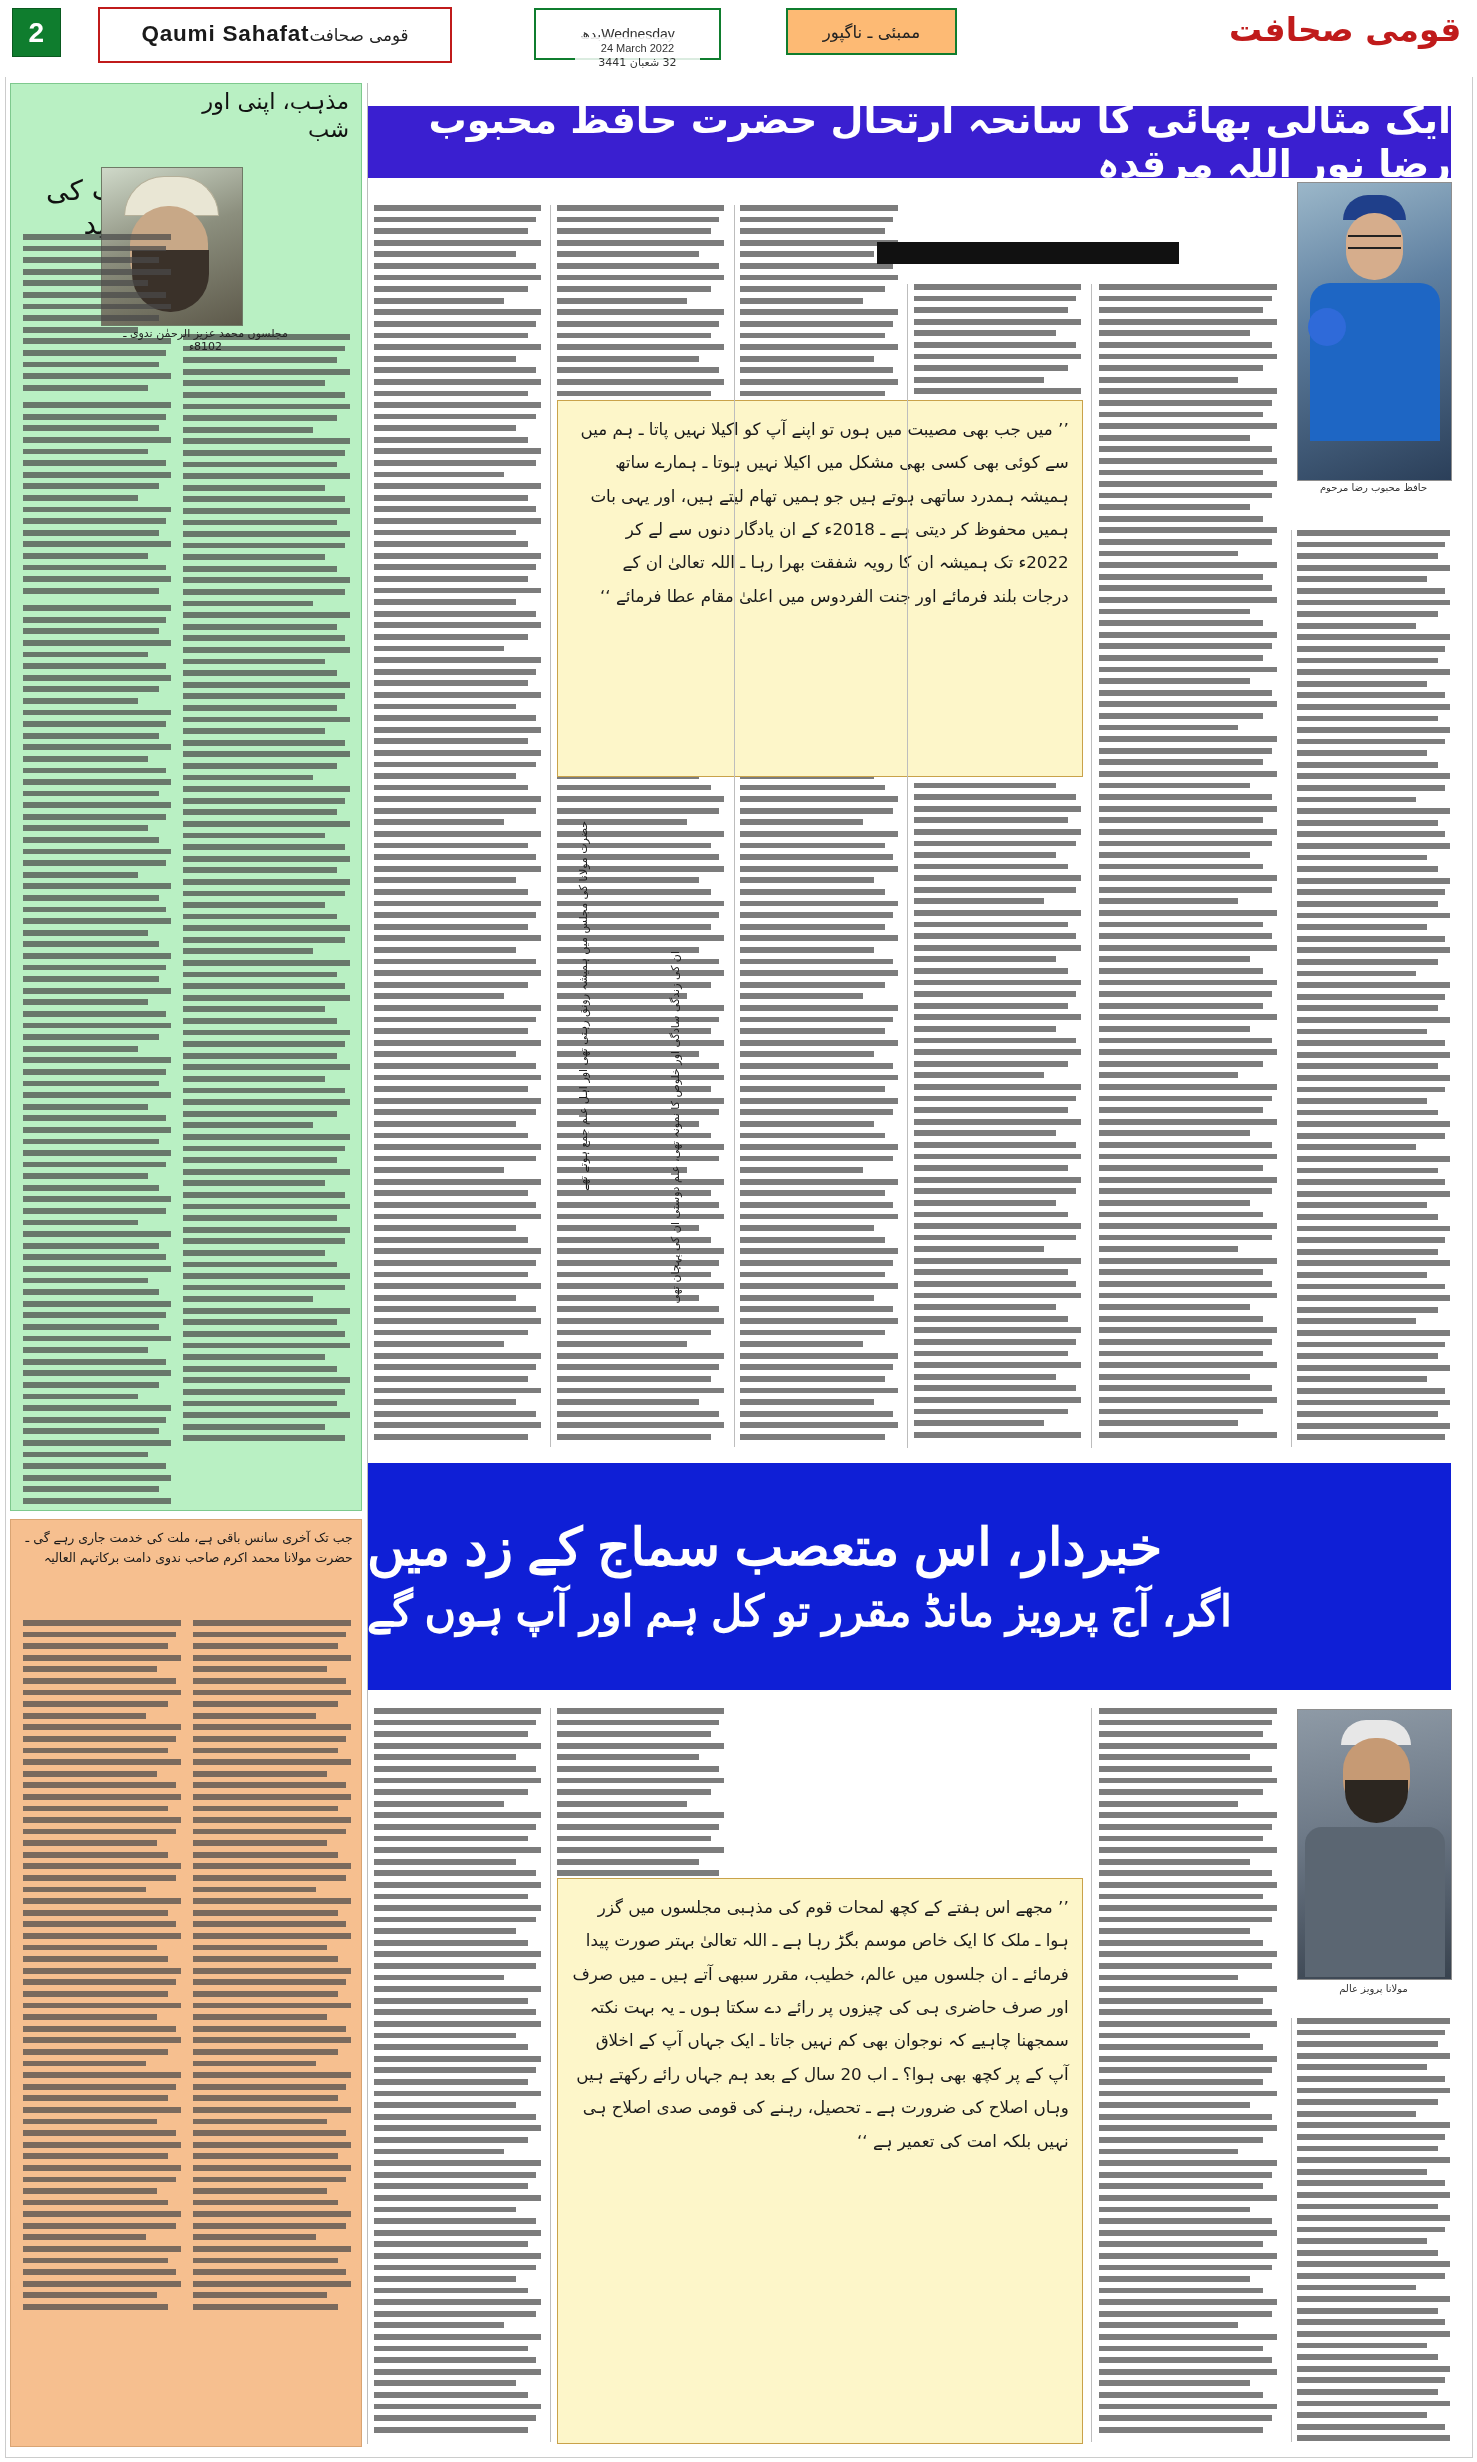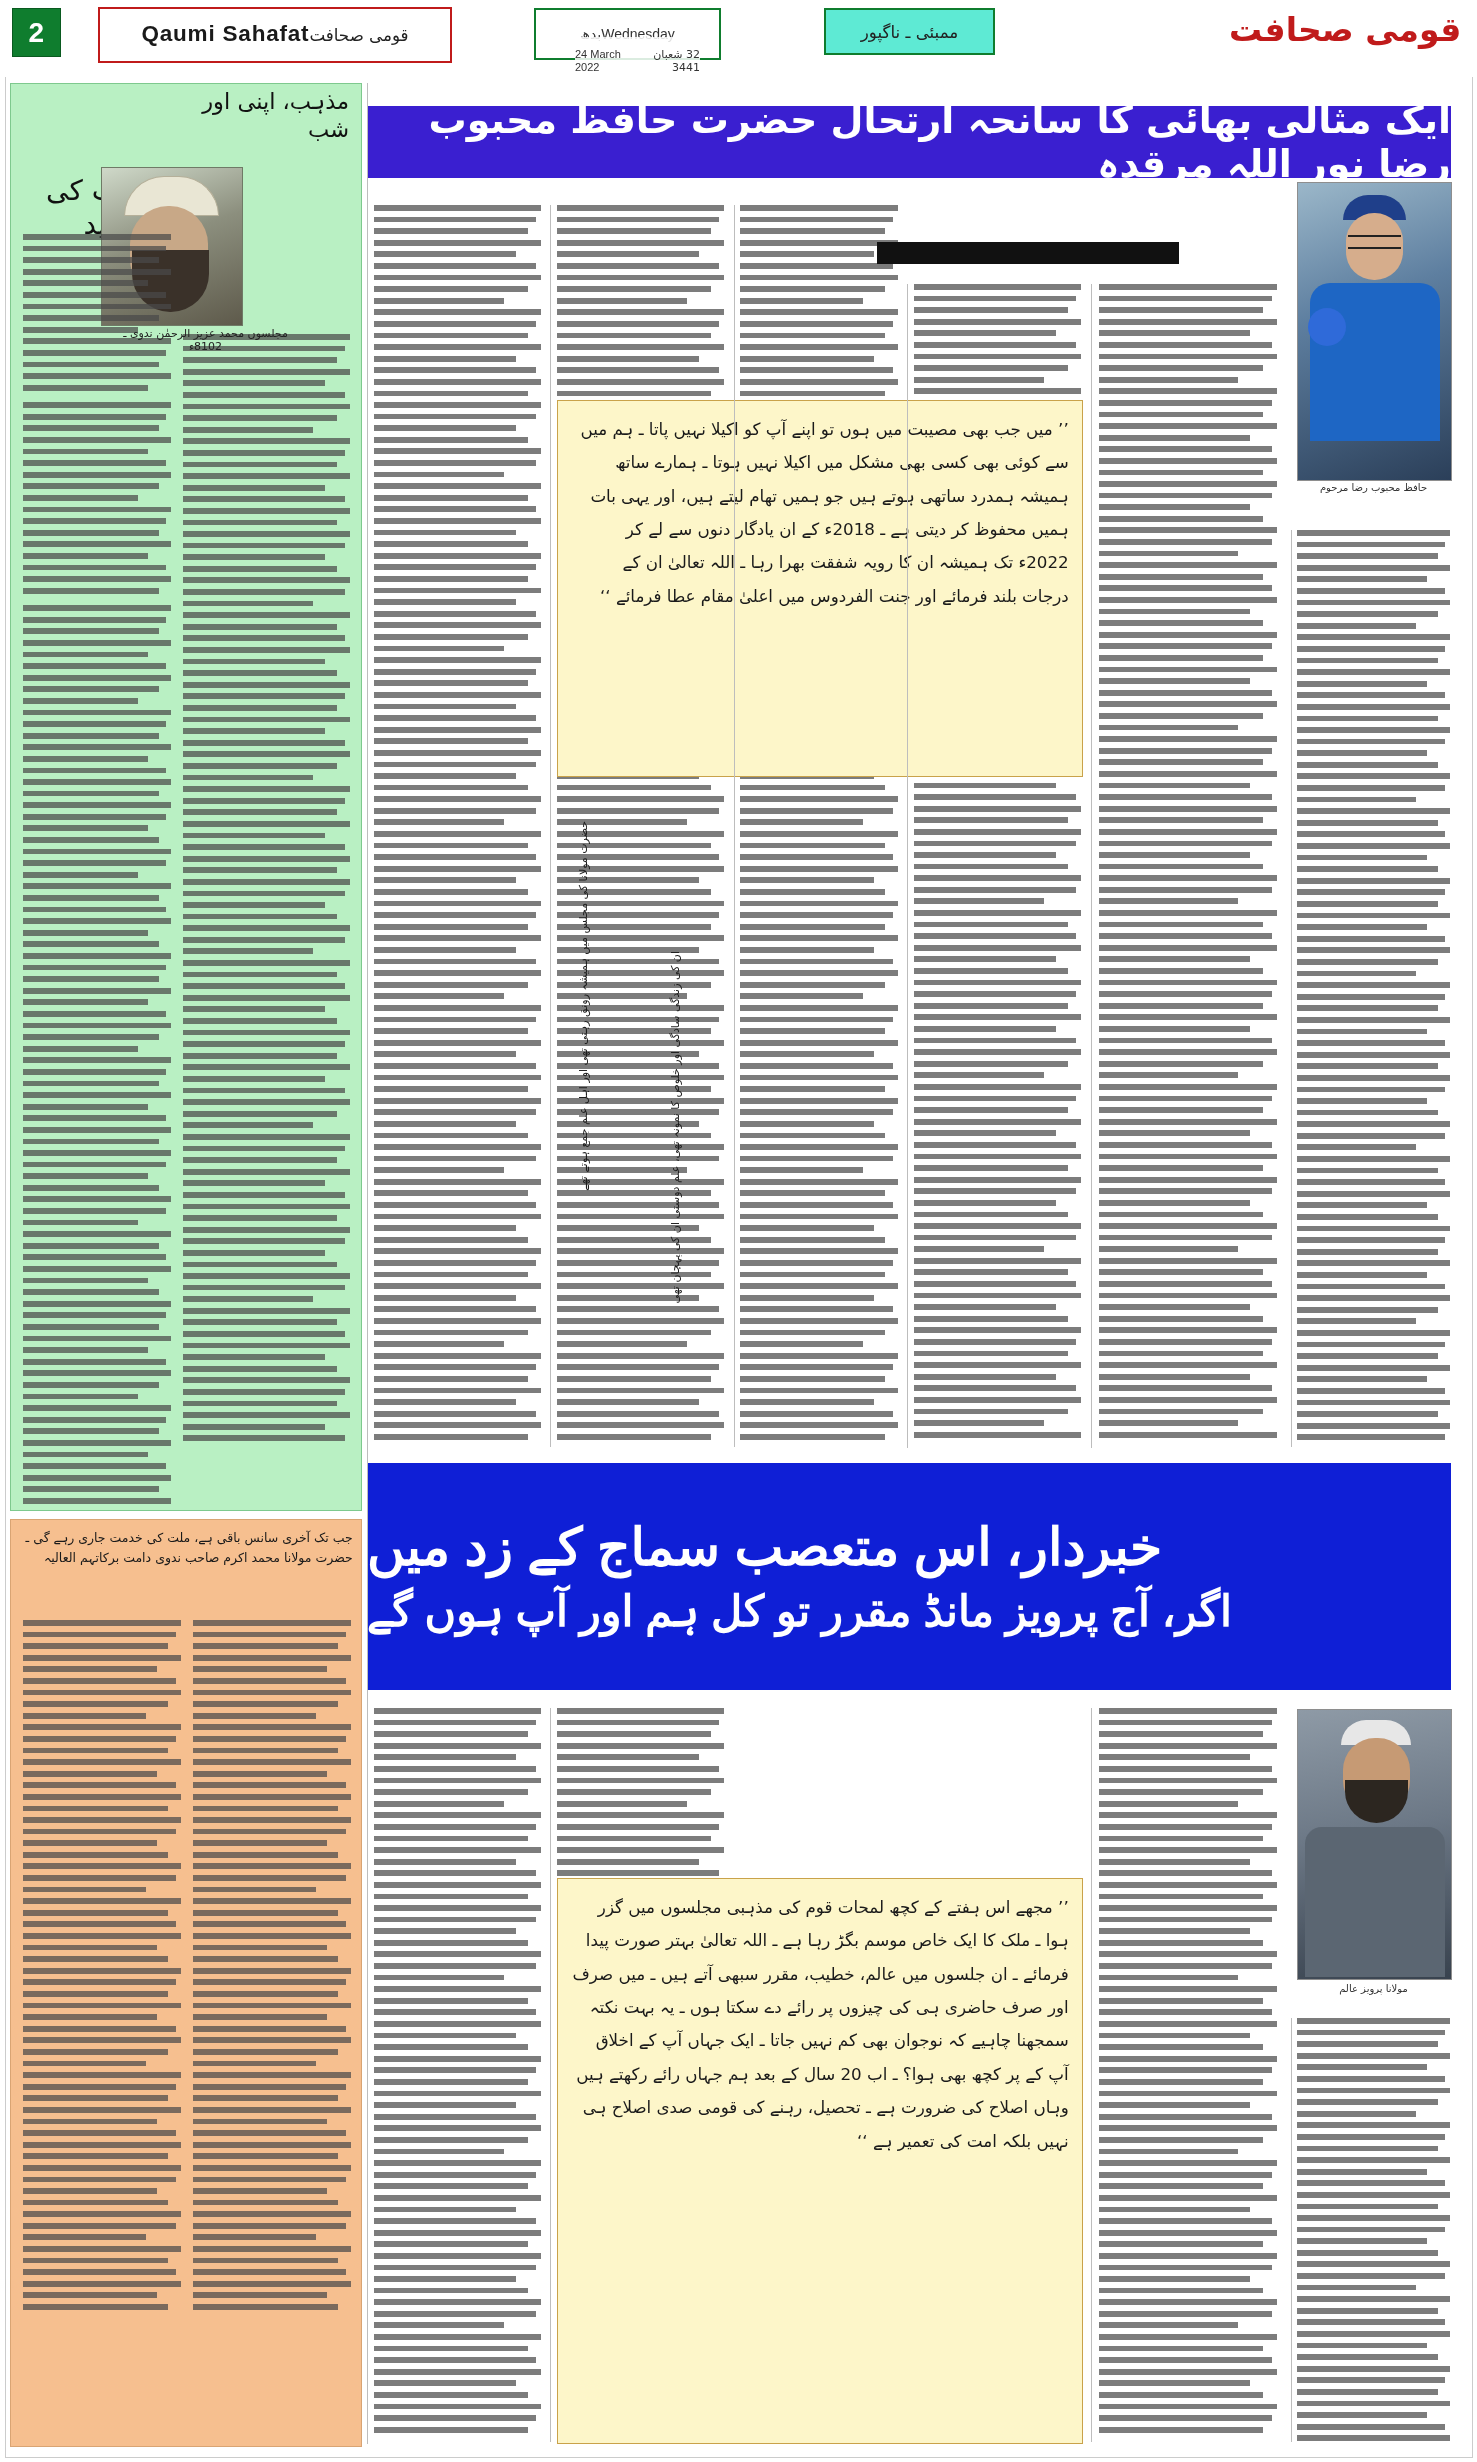--- a/index.html
+++ b/index.html
@@ -83,33 +83,33 @@
     justify-content: center;
   }
   #day-ur { font-size: 14px; color: #333; line-height: 1.1; }
   #day-en { font-size: 14px; color: #333; line-height: 1.2; }
   #date-box {
     position: absolute;
     left: 575px; top: 37px;
     width: 125px; height: 38px;
     background: rgba(255,255,255,0.85);
     display: flex;
-    flex-direction: row;
-    align-items: flex-end;
+    flex-direction: column;
+    align-items: center;
     justify-content: center;
     color: #333;
     font-size: 11px;
     line-height: 1.25;
   }
   #city-box {
     position: absolute;
-    left: 824px; top: 8.3px;
+    left: 786px; top: 8.3px;
     width: 167px; height: 43px;
     border: 2.5px solid #0f7d2e;
-    background: #5eead4;
+    background: #fdba74;
     display: flex;
     align-items: center;
     justify-content: center;
     font-size: 16.7px;
     color: #222;
   }
   #section-title {
     position: absolute;
     right: 16.7px; top: 10px;
     font-size: 33px;

